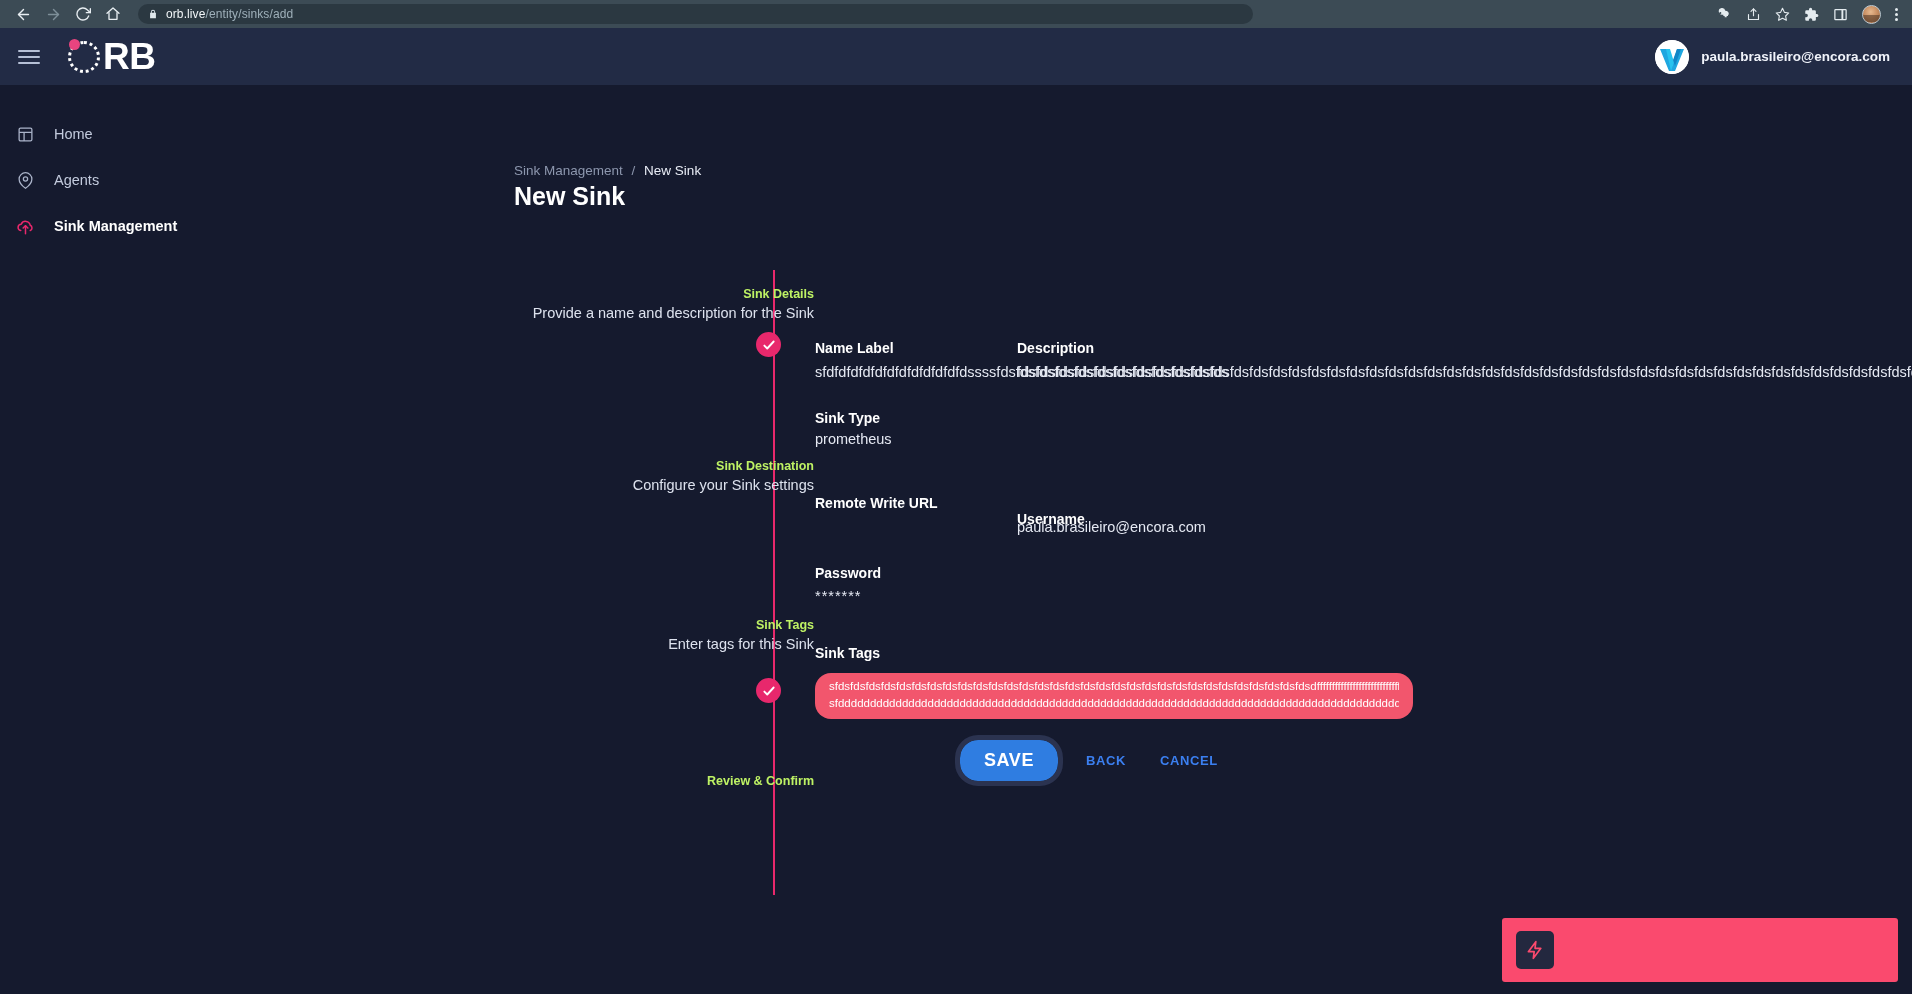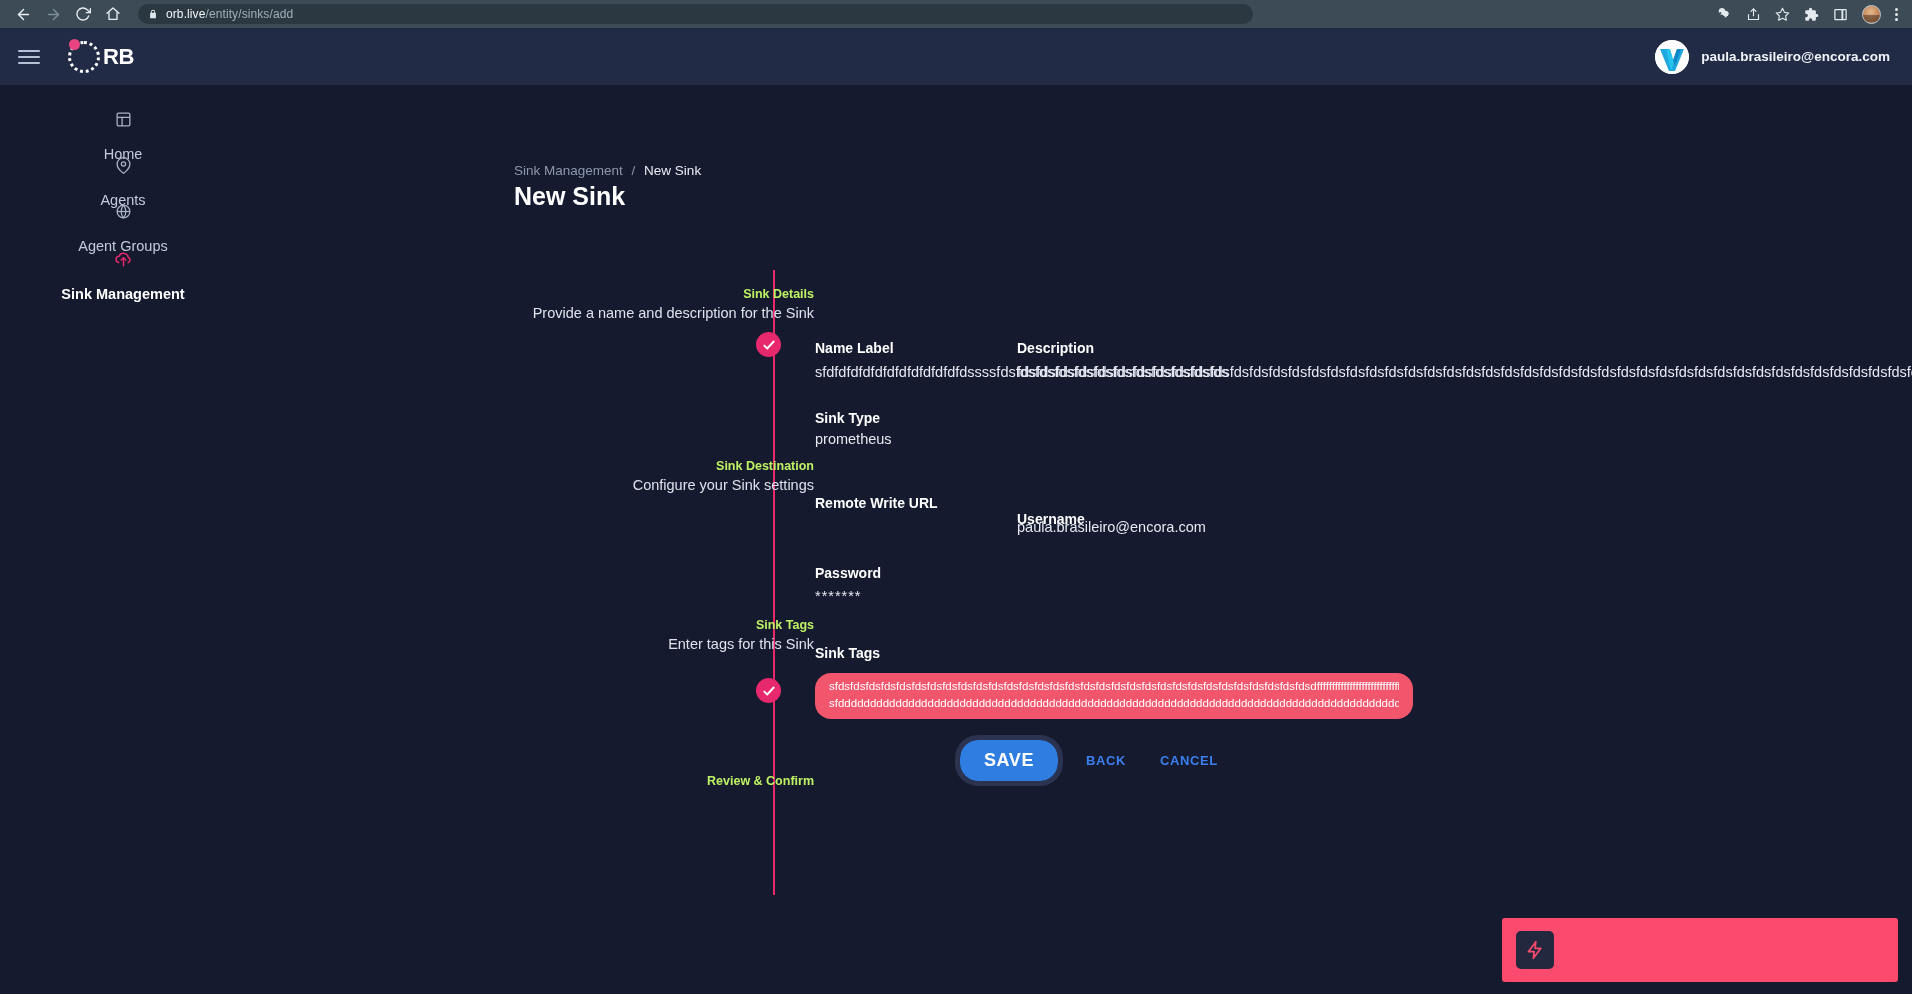--- a/index.html
+++ b/index.html
@@ -81,21 +81,21 @@
   .logo-ring {
     position: absolute; inset: 2px;
     border-radius: 50%;
     border: 3px dotted #ffffff;
   }
   .logo-dot {
     position: absolute; left: 3px; top: 0px;
     width: 11px; height: 11px; border-radius: 50%;
     background: #e8447f;
   }
-  .logo-text { font-size: 22px; font-weight: bold; color: #fff; letter-spacing: -0.5px; line-height: 1; }
+  .logo-text { font-size: 37px; font-weight: bold; color: #fff; letter-spacing: -0.5px; line-height: 1; }
   .user-area {
     margin-left: auto; display: flex; align-items: center; gap: 12px;
   }
   .avatar {
     width: 34px; height: 34px; border-radius: 50%;
     background: #ffffff;
     display: flex; align-items: center; justify-content: center;
     overflow: hidden;
   }
   .avatar svg { display:block; }
@@ -103,21 +103,20 @@
 
   .body-wrap { display: flex; height: calc(100% - 57px); }
 
   
   .sidebar { width: 232px; flex: 0 0 232px; background: #151a2e; padding-top: 26px; }
   .nav-item {
     display: flex; align-items: center; gap: 18px;
     height: 46px; padding-left: 14px;
     color: #c3cbdd; font-size: 14.5px;
     cursor: pointer;
-    flex-direction: column;
   }
   .nav-item .ico { width: 22px; display: flex; align-items: center; justify-content: center; color: #aab3c9; }
   .nav-item.active { color: #ffffff; font-weight: bold; }
   .nav-item.active .ico { color: #e8286c; }
 
   
   .content { flex: 1; position: relative; overflow: hidden; }
   .breadcrumb {
     position: absolute; left: 282px; top: 78px;
     font-size: 13.5px; color: #8d97ae;
@@ -348,30 +347,20 @@
       </div>
       <div class="nav-item">
         <span class="ico">
           <svg width="17" height="17" viewBox="0 0 24 24" fill="none" stroke="currentColor" stroke-width="1.8">
               <path d="M21 10c0 7-9 13-9 13s-9-6-9-13a9 9 0 0 1 18 0z"></path>
               <circle cx="12" cy="10" r="3"></circle>
             </svg>
         </span>
         <span>Agents</span>
       </div>
-      <div class="nav-item">
-        <span class="ico">
-          <svg width="17" height="17" viewBox="0 0 24 24" fill="none" stroke="currentColor" stroke-width="1.8">
-              <circle cx="12" cy="12" r="9"></circle>
-              <line x1="3" y1="12" x2="21" y2="12"></line>
-              <path d="M12 3a14 14 0 0 1 0 18 14 14 0 0 1 0-18z"></path>
-            </svg>
-        </span>
-        <span>Agent Groups</span>
-      </div>
       <div class="nav-item active">
         <span class="ico">
           <svg width="19" height="19" viewBox="0 0 24 24" fill="none" stroke="currentColor" stroke-width="1.9" stroke-linecap="round" stroke-linejoin="round">
               <path d="M6 17a4 4 0 0 1 .6-7.95 6 6 0 0 1 11.4 1.45A3.5 3.5 0 0 1 18 17"></path>
               <line x1="12" y1="21" x2="12" y2="11"></line>
               <polyline points="9 14 12 11 15 14"></polyline>
             </svg>
         </span>
         <span>Sink Management</span>
       </div>

